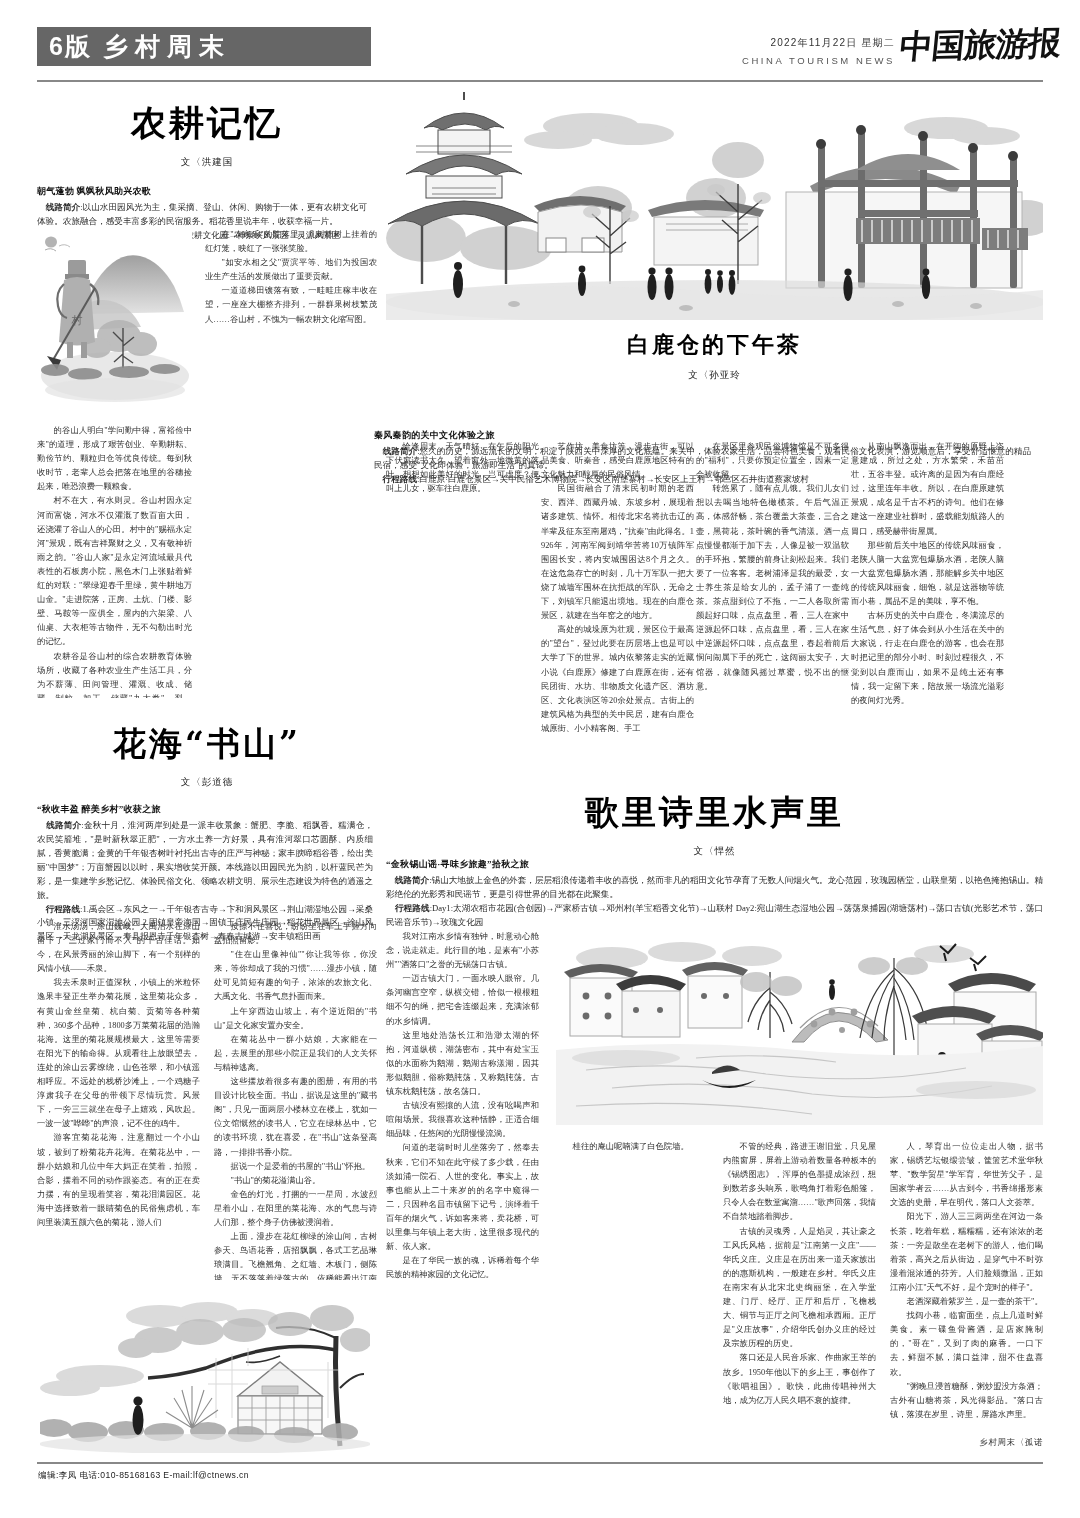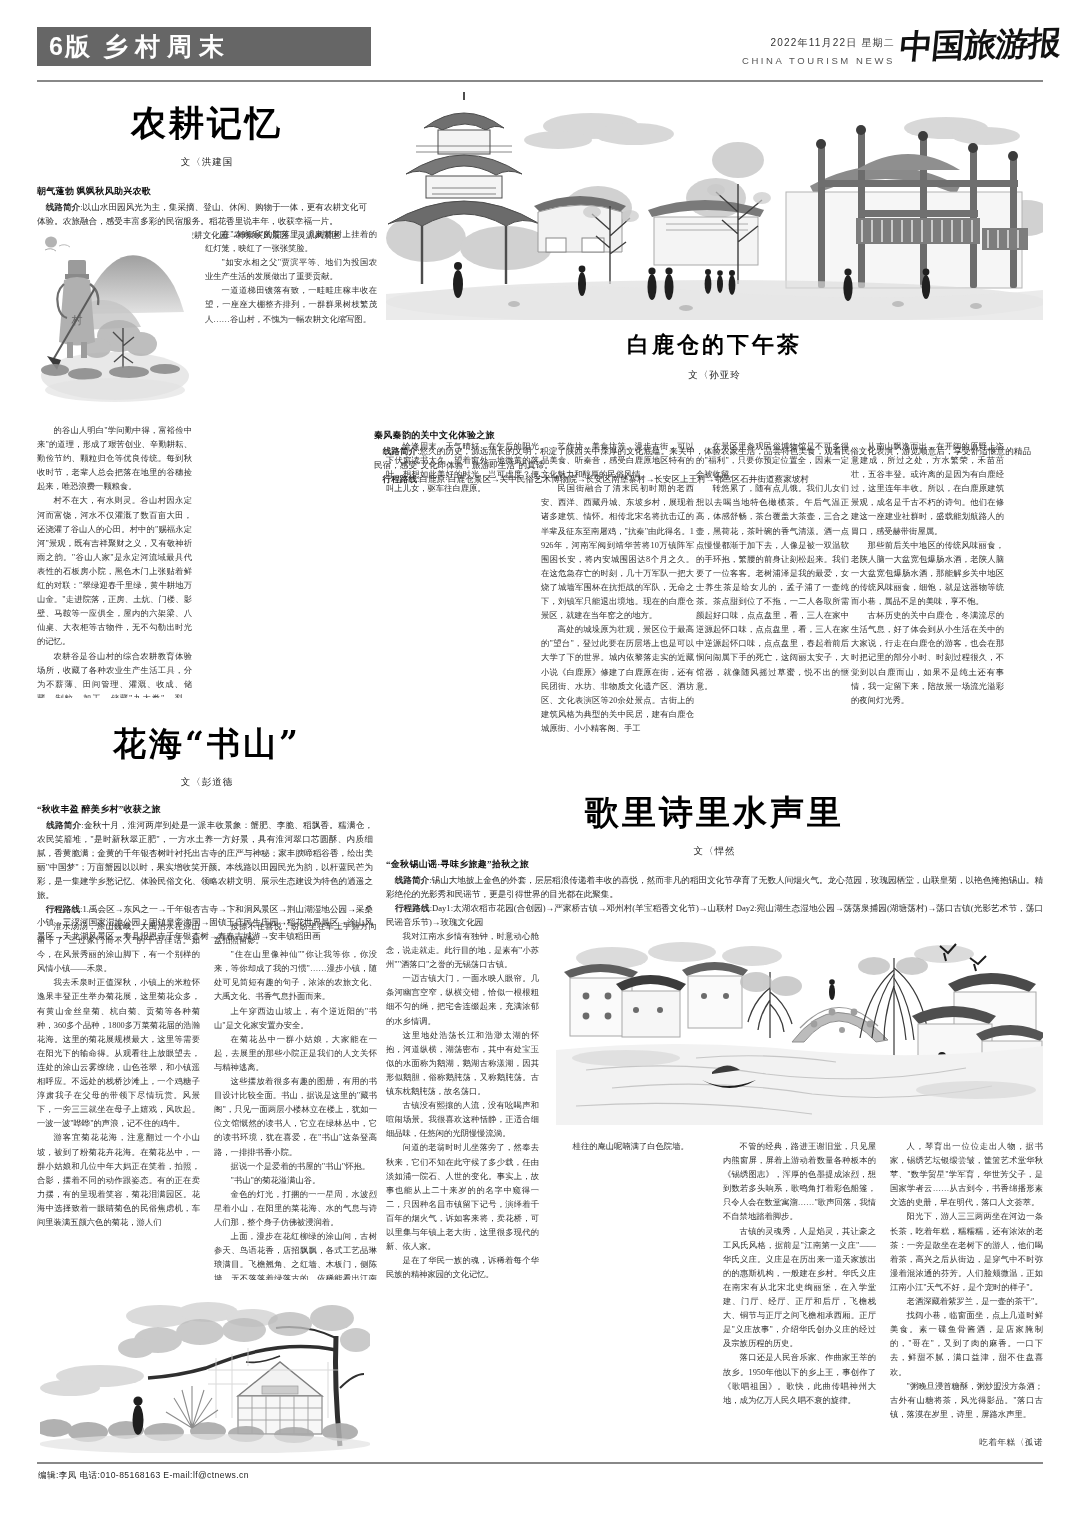--- a/index.html
+++ b/index.html
@@ -592,17 +592,17 @@
       </div>
     <div class="body-col">
         <p>人，琴育出一位位走出人物，据书家，锡绣艺坛银缎尝皱，筐篮艺术堂华秋苹、"数学贸星"学军育，华世芳父子，是国家学者云……从古到今，书香绵播形素文选的史册，早在明代，落口人文荟萃。</p>
         <p>阳光下，游人三三两两坐在河边一条长茶，吃着年糕，糯糯糯，还有浓浓的老茶：一旁是散坐在老树下的游人，他们喝着茶，高兴之后从街边，是穿气中不时弥漫着混浓通的芬芳。人们脸颊微温，正如江南小江"天气不好，是个宠时的样子"。</p>
         <p>老酒深藏着紫罗兰，是一壶的茶干"。</p>
         <p>找阔小巷，临窗面坐，点上几道时鲜美食。素一碟鱼骨酱酒，是店家腌制的，"哥在"，又到了肉的麻香。一口下去，鲜甜不腻，满口益津，甜不住盘喜欢。</p>
         <p>"粥晚旦浸首糖酥，粥炒盟没方条酒；古外有山糖将茶，风光得影品。"落口古镇，落漠在岁里，诗里，屏路水声里。</p>
       </div>
   </div>
 
-  <div class="art-credit">吃着年糕〈孤诺</div>
+  <div class="art-credit">乡村周末〈孤诺</div>
   <div class="rule-bot"></div>
   <div class="footer-info">编辑:李凤 电话:010-85168163 E-mail:lf@ctnews.cn</div>
 
 </div>
 
 </body></html>

